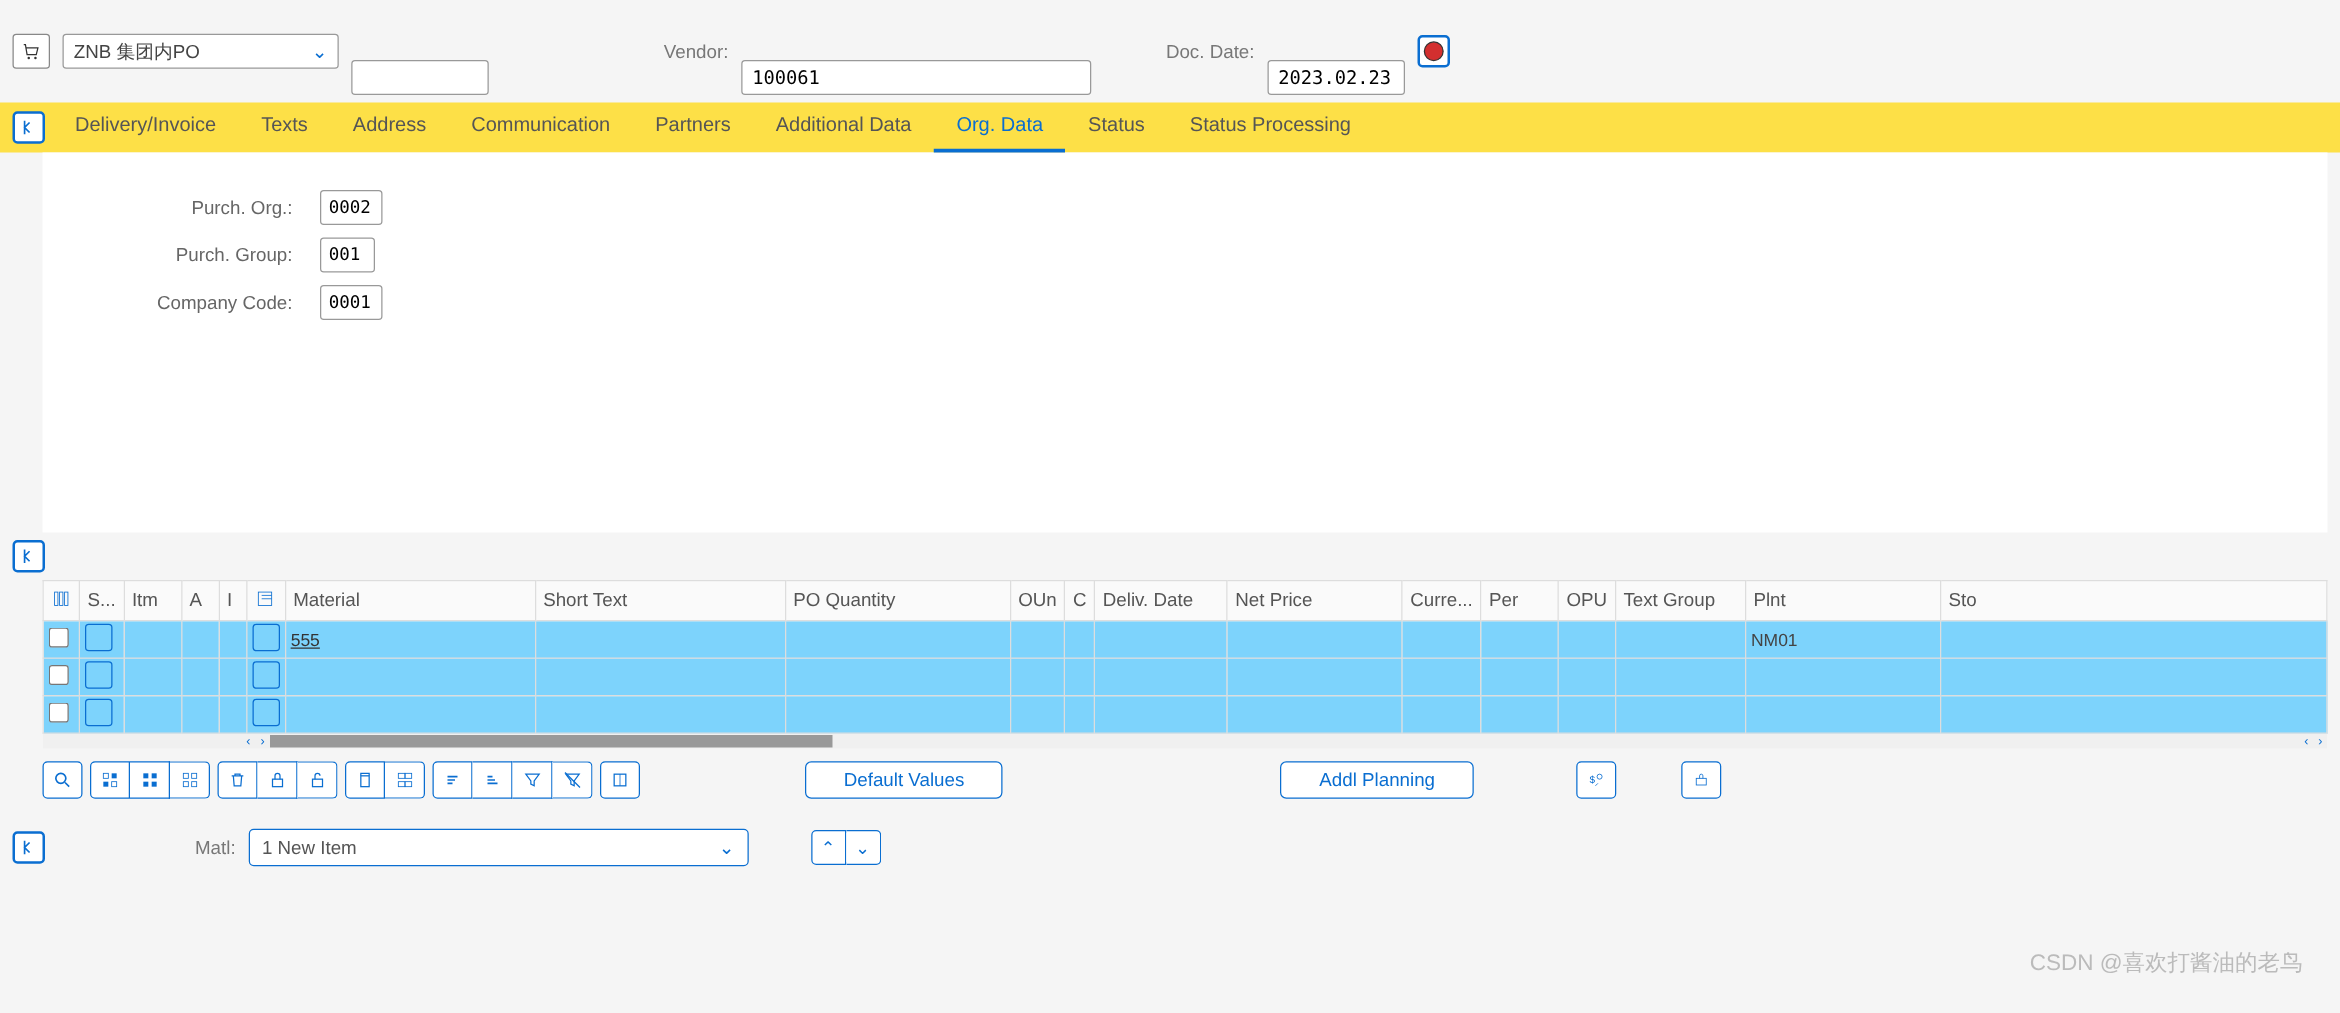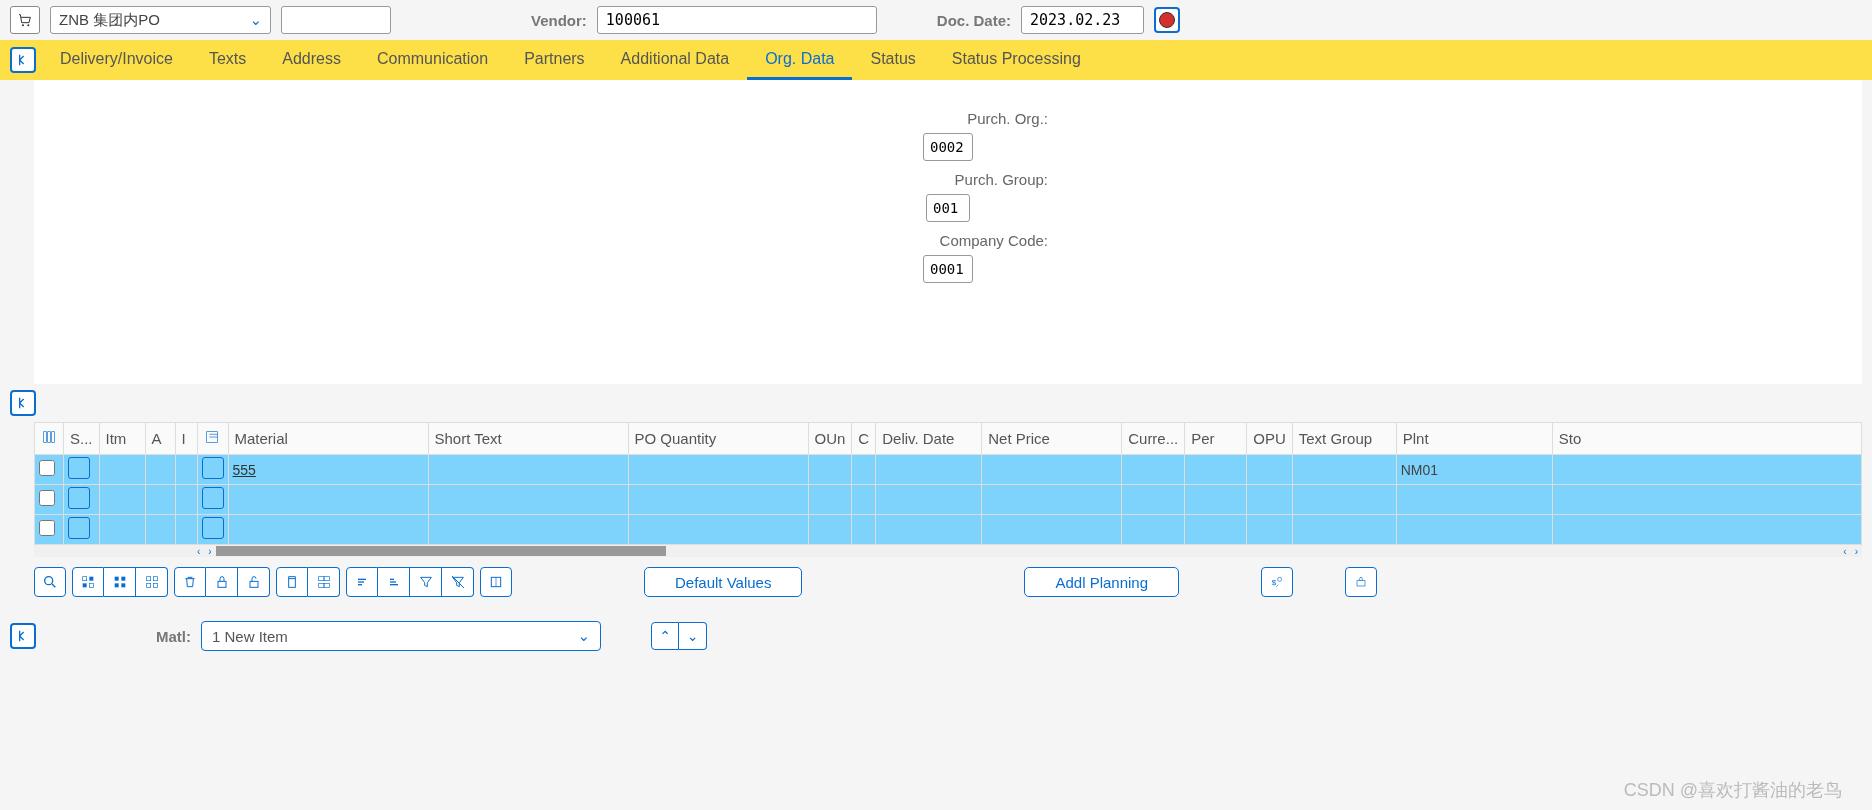--- a/index.html
+++ b/index.html
@@ -2,32 +2,32 @@
 <html><head>
   <meta charset="utf-8">
   <style>
     * { box-sizing: border-box; margin: 0; padding: 0; font-family: Arial, sans-serif; }
     body { background: #f5f5f5; color: #444; font-size: 14px; width: 1872px; height: 810px; overflow: hidden; position: relative; }
     
     .toprow { display: flex; align-items: center; padding: 6px 10px; gap: 10px; background: #f5f5f5; }
     .cart-icon { width: 30px; height: 28px; display: flex; align-items: center; justify-content: center; border: 1px solid #888; border-radius: 3px; background: #fff; }
     .po-select { width: 221px; height: 28px; border: 1px solid #999; border-radius: 3px; background: #fff; display: flex; align-items: center; padding: 0 8px; justify-content: space-between; font-size: 15px; }
     .po-select .chev { color: #0a6ed1; }
-    .txt-input { height: 28px; border: 1px solid #999; border-radius: 3px; background: #fff; padding: 0 8px; font-size: 15px; font-family: monospace; }
-    .label-grey { color: #777; font-size: 15px; font-weight: bold; }
+    .txt-input { height: 28px; border: 1px solid #999; border-radius: 3px; background: #fff; padding: 0 8px; font-size: 15px; font-family: monospace; margin-top: 42px; }
+    .label-grey { color: #777; font-size: 15px; }
     .red-dot-btn { width: 26px; height: 26px; border: 2px solid #0a6ed1; border-radius: 4px; background: #fff; display: flex; align-items: center; justify-content: center; }
     .red-dot-btn::after { content: ""; width: 14px; height: 14px; border-radius: 50%; background: #d32f2f; border: 1px solid #333; }
     
     .tabs-row { display: flex; align-items: center; padding: 0 10px; gap: 0; background: #fde047; height: 40px; }
     .collapse-btn { width: 26px; height: 26px; border: 2px solid #0a6ed1; border-radius: 4px; background: #fff; display: flex; align-items: center; justify-content: center; margin-right: 6px; }
     .tab { padding: 0 18px; height: 40px; display: flex; align-items: center; font-size: 16px; color: #555; cursor: pointer; border-bottom: 3px solid transparent; }
     .tab.active { color: #0a6ed1; border-bottom-color: #0a6ed1; }
     
     .detail-panel { background: #fff; margin: 0 10px 0 34px; padding: 30px 0 180px 0; height: 304px; }
-    .field-row { display: flex; align-items: center; margin-bottom: 10px; gap: 6px; flex-direction: column; }
+    .field-row { display: flex; align-items: center; margin-bottom: 10px; gap: 22px; }
     .field-label { width: 200px; text-align: right; color: #666; font-size: 15px; }
     .field-input { width: 50px; height: 28px; border: 1px solid #999; border-radius: 3px; background: #fff; padding: 0 6px; font-family: monospace; font-size: 14px; }
     
     .section-collapse { padding: 6px 10px; }
     
     .items-table-wrap { margin: 0 10px 0 34px; background: #fff; position: relative; }
     .items-table { width: 100%; border-collapse: collapse; }
     .items-table th { border: 1px solid #ddd; height: 32px; padding: 0 6px; text-align: left; font-weight: normal; color: #555; font-size: 15px; background: #fafafa; }
     .items-table td { border: 1px solid #ddd; height: 30px; padding: 0 4px; background: #7dd3fc; }
     .row-chk { width: 16px; height: 16px; }
@@ -43,21 +43,21 @@
     .tool-btn:first-child { border-radius: 4px 0 0 4px; }
     .tool-btn:last-child { border-radius: 0 4px 4px 0; }
     .tool-btn:only-child { border-radius: 4px; }
     .tool-group .tool-btn + .tool-btn { border-left: none; }
     .wide-btn { height: 30px; border: 1.5px solid #0a6ed1; border-radius: 5px; background: #fff; color: #0a6ed1; padding: 0 30px; font-size: 15px; cursor: pointer; }
     
     .item-row { display: flex; align-items: center; padding: 14px 10px; gap: 10px; }
     .item-select { width: 400px; height: 30px; border: 1.5px solid #0a6ed1; border-radius: 4px; background: #fff; display: flex; align-items: center; justify-content: space-between; padding: 0 10px; color: #555; font-size: 15px; gap: 32px; }
     .arrow-btn { width: 28px; height: 28px; border: 1.5px solid #0a6ed1; border-radius: 4px; background: #fff; display: flex; align-items: center; justify-content: center; color: #0a6ed1; font-size: 14px; }
     
-    .watermark { position: absolute; bottom: 8px; right: 30px; color: #bbb; font-size: 18px; }
+    .watermark { position: absolute; bottom: 28px; right: 30px; color: #bbb; font-size: 18px; }
     
     svg { width: 16px; height: 16px; }
   </style>
 </head>
 <body>
 
 <div class="toprow">
   <div class="cart-icon">
     <svg viewBox="0 0 24 24">
         <path fill="none" stroke="#333" stroke-width="1.5" d="M3 4h2l2 12h11l2-8H6"></path>
@@ -68,21 +68,21 @@
   <div class="po-select">
     <span>ZNB 集团内PO</span>
     <span class="chev">⌄</span>
   </div>
   <input class="txt-input" style="width: 110px;" value="">
   <div style="flex:0 0 120px"></div>
   <span class="label-grey">Vendor:</span>
   <input class="txt-input" style="width: 280px;" value="100061">
   <div style="flex:0 0 40px"></div>
   <span class="label-grey">Doc. Date:</span>
-  <input class="txt-input" style="width: 123px;" value="2023.02.23">
+  <input class="txt-input" style="width: 110px;" value="2023.02.23">
   <div class="red-dot-btn"></div>
 </div>
 
 <div class="tabs-row">
   <div class="collapse-btn">
     <svg viewBox="0 0 24 24">
         <path fill="none" stroke="#0a6ed1" stroke-width="2" d="M13 6l-6 6 6 6M7 4v16"></path>
       </svg>
   </div>
   <div class="tab">

